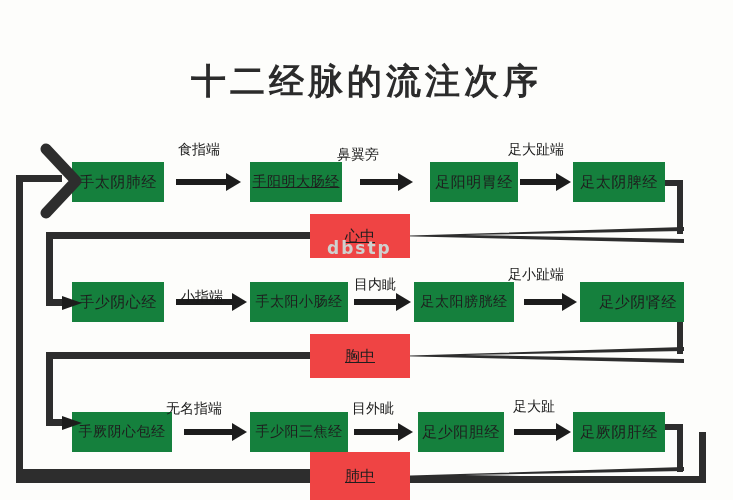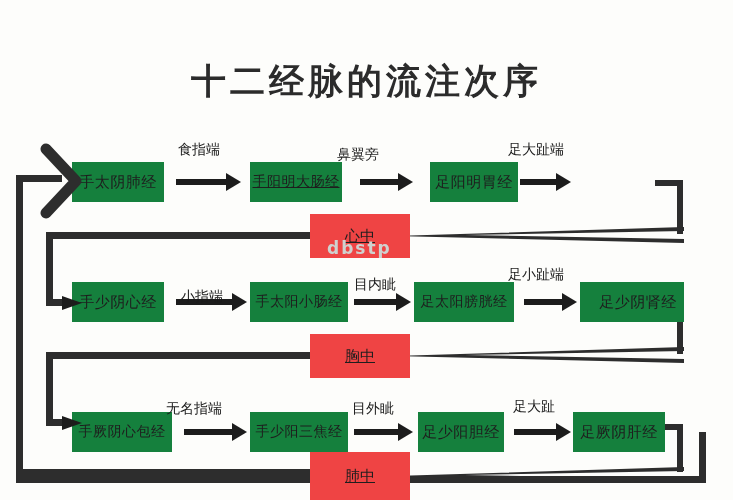--- a/index.html
+++ b/index.html
@@ -145,20 +145,21 @@
   <svg class="chevron" style="left:62px;top:292px;" width="22" height="22" viewBox="0 0 22 22">
     <path d="M0 4 L0 18 L20 11 Z" fill="#1c1c1c"></path>
   </svg>
   <svg class="chevron" style="left:62px;top:412px;" width="22" height="22" viewBox="0 0 22 22">
     <path d="M0 4 L0 18 L20 11 Z" fill="#1c1c1c"></path>
   </svg>
 
   <div class="node" style="left:72px;top:162px;width:92px;">手太阴肺经</div>
   <div class="node wide" style="left:250px;top:162px;width:92px;text-decoration:underline;">手阳明大肠经</div>
   <div class="node" style="left:418px;top:162px;width:88px;margin-left:12px;">足阳明胃经</div>
+  <div class="node" style="left:573px;top:162px;width:92px;">足太阴脾经</div>
 
   <div class="arrow" style="left:176px;top:182px;">
     <div class="shaft" style="width:52px;"></div>
     <div class="head" style="left:50px;"></div>
   </div>
   <div class="arrow" style="left:360px;top:182px;">
     <div class="shaft" style="width:40px;"></div>
     <div class="head" style="left:38px;"></div>
   </div>
   <div class="arrow" style="left:520px;top:182px;">

